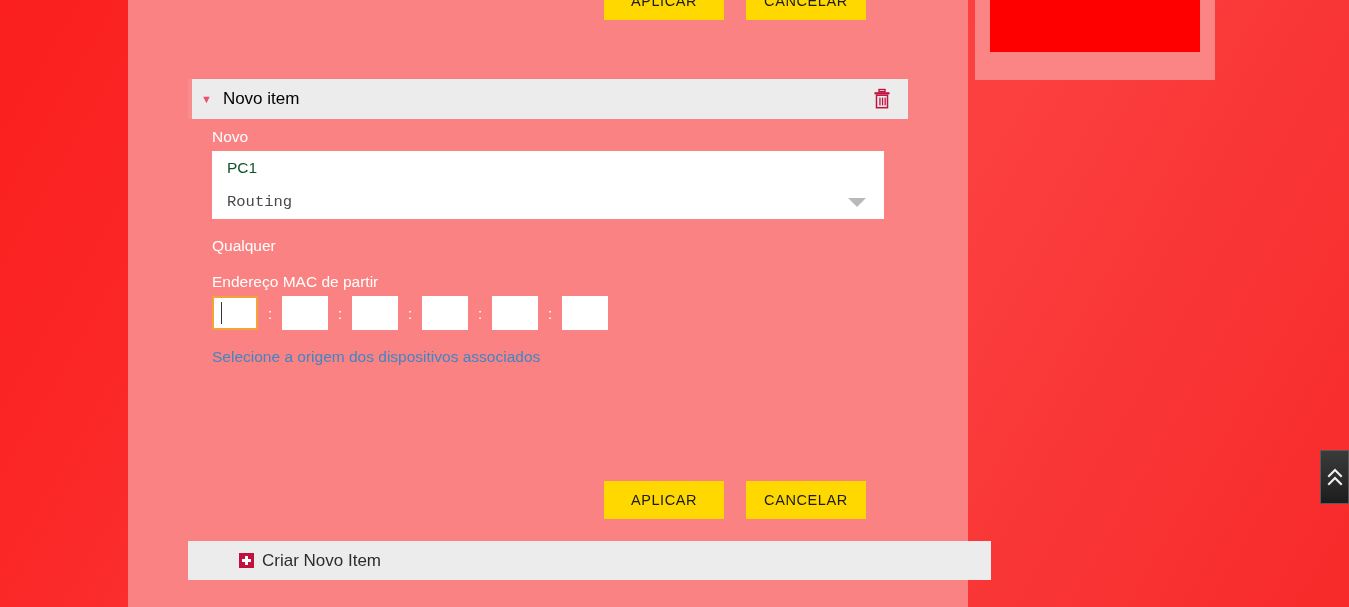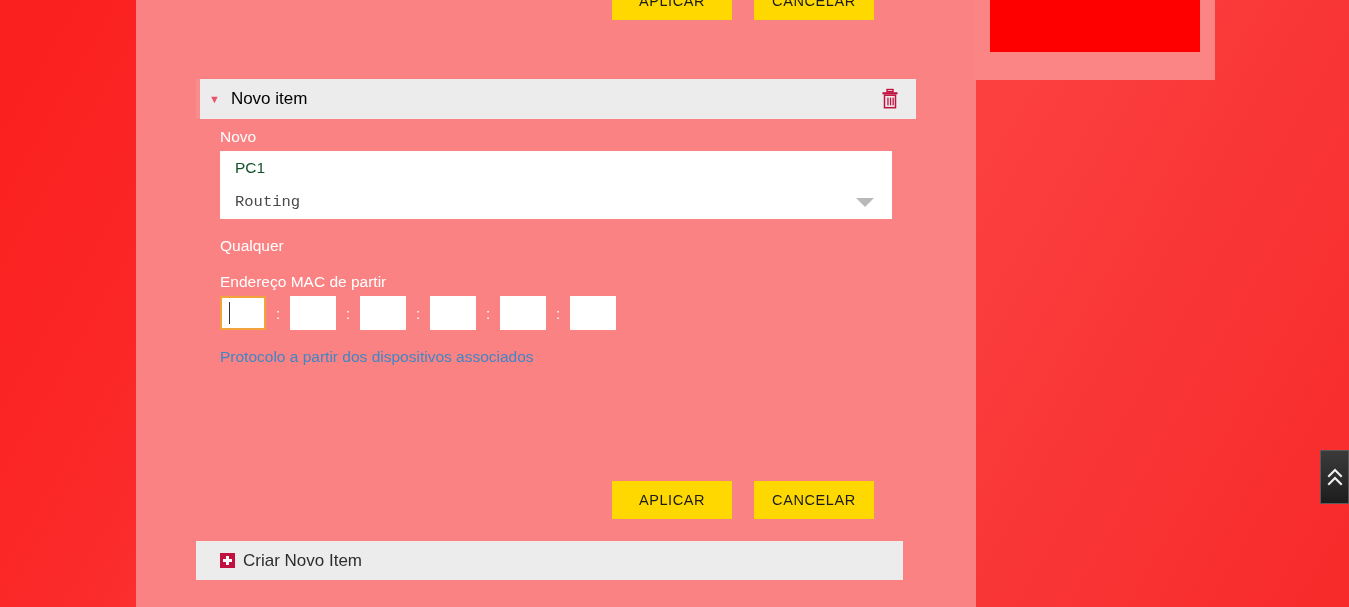--- a/index.html
+++ b/index.html
@@ -15,21 +15,21 @@
     position: relative;
     width: 1349px;
     height: 607px;
     background: linear-gradient(120deg, #fb1f1f 0%, #fb2626 18%, #fd3b3b 45%, #fc4040 62%, #f93535 80%, #f82a2a 100%);
     overflow: hidden;
   }
 
   
   .content-panel {
     position: absolute;
-    left: 136px;
+    left: 128px;
     top: 0;
     width: 840px;
     height: 607px;
     background: #fb8282;
   }
 
   
   .btn-row-top {
     position: absolute;
     left: 476px;
@@ -222,26 +222,27 @@
     height: 38px;
     display: flex;
     gap: 22px;
   }
 
   
   .create-bar {
     position: absolute;
     left: 60px;
     top: 541px;
-    width: 707px;
+    width: 776px;
     height: 39px;
     background: #ececec;
     display: flex;
     align-items: center;
     cursor: pointer;
+    padding-left: 27px;
   }
 
   .plus-icon {
     width: 15px;
     height: 15px;
     background: #c2113f;
     margin-left: 24px;
     margin-right: 8px;
     position: relative;
     flex: none;
@@ -354,21 +355,21 @@
         <span class="mac-sep">:</span>
         <input class="mac-box" type="text" maxlength="2" value="" style="">
         <span class="mac-sep">:</span>
         <input class="mac-box" type="text" maxlength="2" value="" style="">
         <span class="mac-sep">:</span>
         <input class="mac-box" type="text" maxlength="2" value="" style="">
         <span class="mac-sep">:</span>
         <input class="mac-box" type="text" maxlength="2" value="" style="">
       </div>
 
-      <a class="assoc-link" href="#">Protocolo a partir dos dispositivos associados</a>
+      <a class="assoc-link" href="#">Selecione a origem dos dispositivos associados</a>
     </div>
 
     <div class="btn-row-bottom">
       <button class="btn">APLICAR</button>
       <button class="btn">CANCELAR</button>
     </div>
 
     <div class="create-bar">
       <span class="plus-icon"></span>
       <span class="create-label">Criar Novo Item</span>

